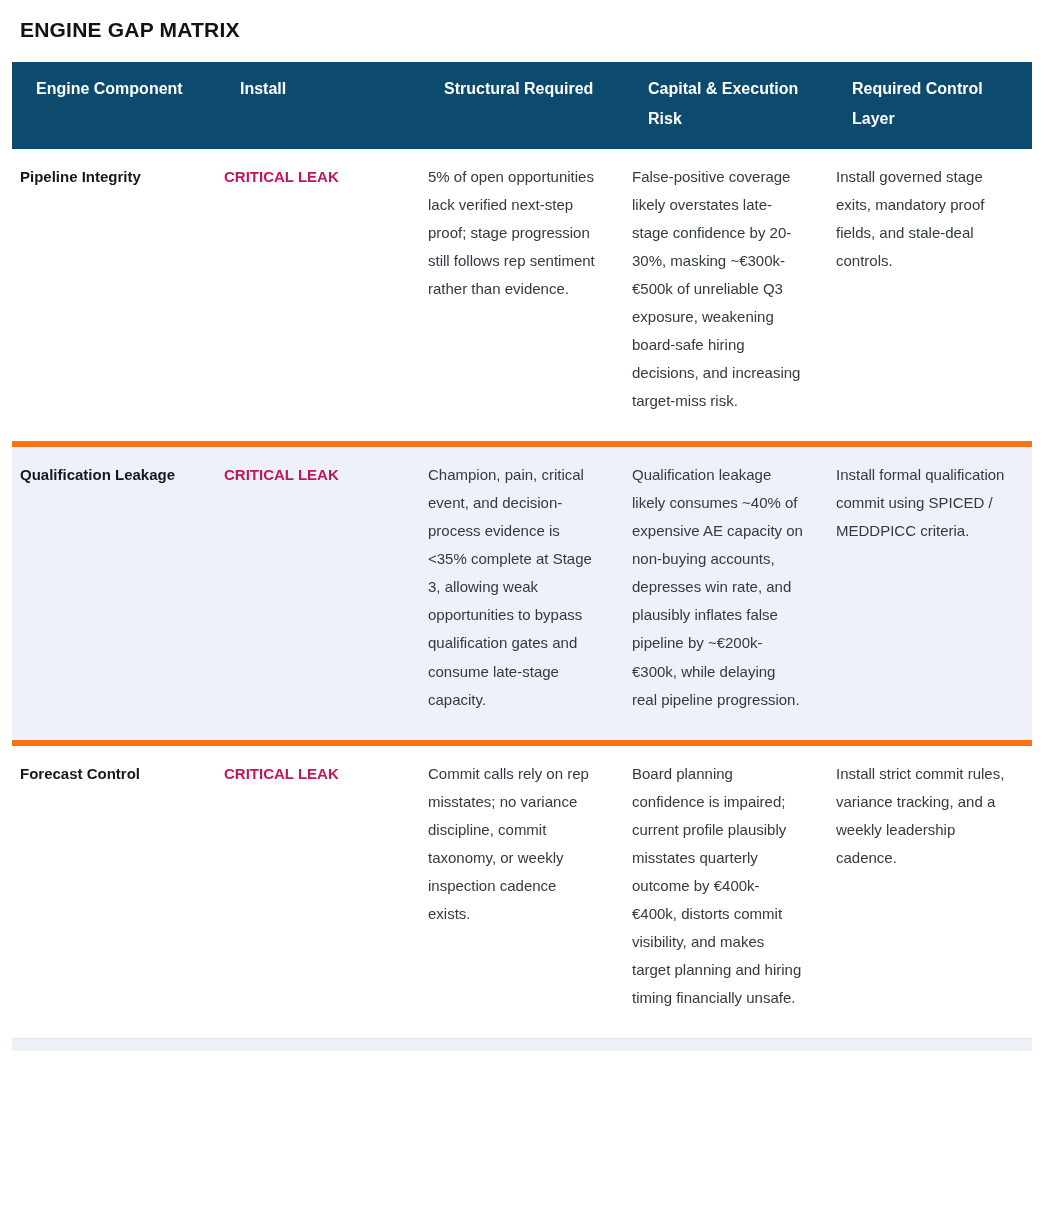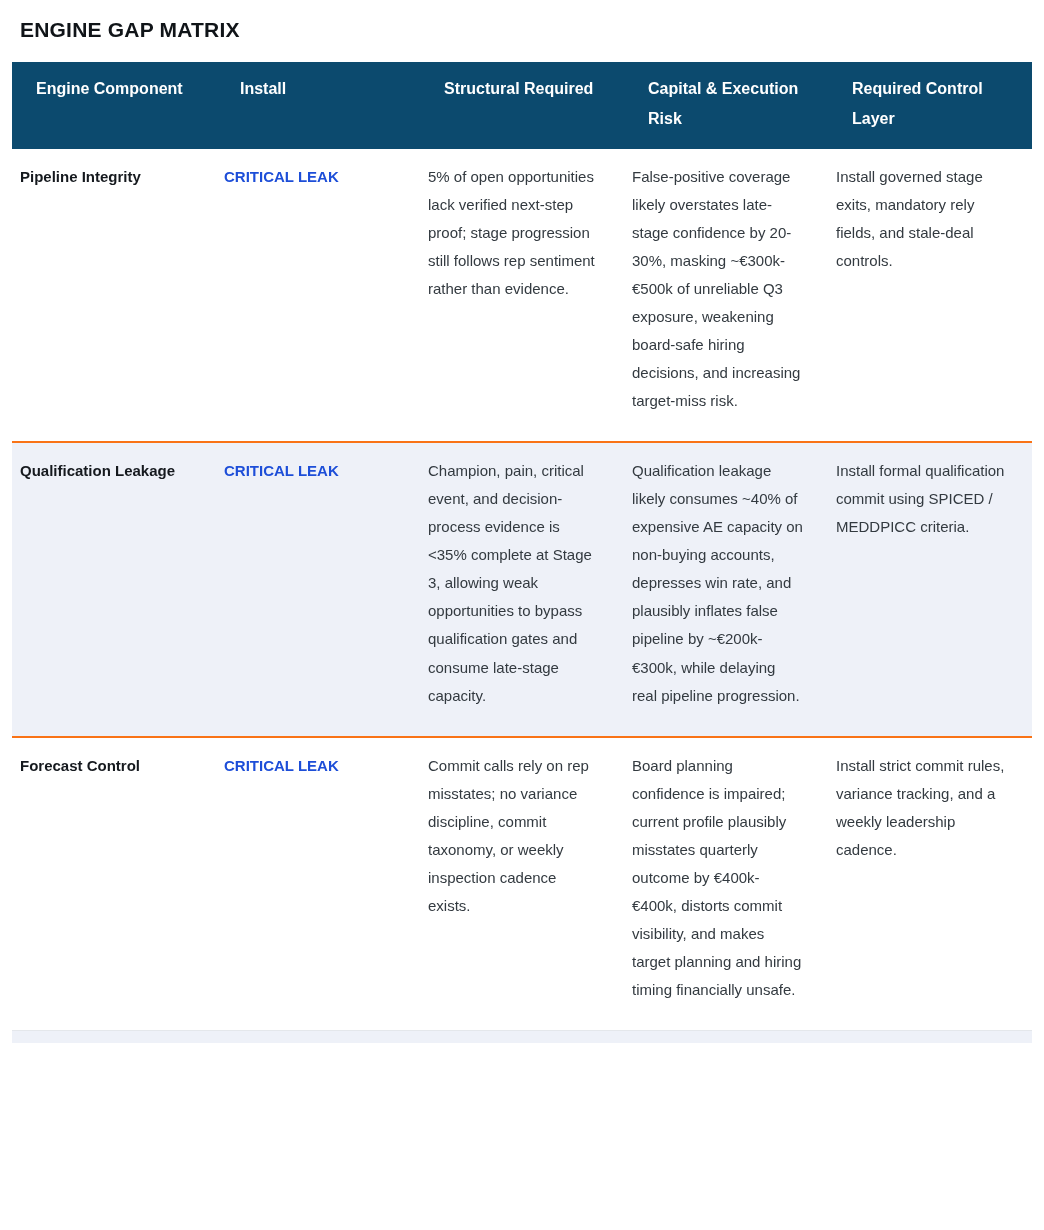--- a/index.html
+++ b/index.html
@@ -43,32 +43,32 @@
     padding: 12px 26px 14px 24px;
   }
   tbody td {
     vertical-align: top;
     font-size: 15px;
     line-height: 1.87;
     color: #333a40;
     padding: 14px 24px 26px 8px;
   }
   tbody tr + tr td {
-    border-top: 2px solid #f97316;
+    border-top: 6px solid #f97316;
   }
   tr.alt td {
     background: #eef1f8;
   }
   td.component {
     font-weight: 700;
     color: #15191e;
   }
   td.health {
     font-weight: 700;
-    color: #1d4ed8;
+    color: #be185d;
     margin-left: 45px;
   }
   tr.partial td {
     height: 12px;
     padding: 0;
     background: #eef1f8;
     border-top: 1px solid #e4e7eb;
   }
 </style>
 </head>
@@ -95,21 +95,21 @@
         <th>Required Control Layer</th>
       </tr>
     </thead>
     <tbody>
 
       <tr>
         <td class="component">Pipeline Integrity</td>
         <td class="health">CRITICAL LEAK</td>
         <td>5% of open opportunities lack verified next-step proof; stage progression still follows rep sentiment rather than evidence.</td>
         <td>False-positive coverage likely overstates late-stage confidence by 20-30%, masking ~€300k-€500k of unreliable Q3 exposure, weakening board-safe hiring decisions, and increasing target-miss risk.</td>
-        <td>Install governed stage exits, mandatory rely fields, and stale-deal controls.</td>
+        <td>Install governed stage exits, mandatory proof fields, and stale-deal controls.</td>
       </tr>
 
       <tr class="alt">
         <td class="component">Qualification Leakage</td>
         <td class="health">CRITICAL LEAK</td>
         <td>Champion, pain, critical event, and decision-process evidence is &lt;35% complete at Stage 3, allowing weak opportunities to bypass qualification gates and consume late-stage capacity.</td>
         <td>Qualification leakage likely consumes ~40% of expensive AE capacity on non-buying accounts, depresses win rate, and plausibly inflates false pipeline by ~€200k-€300k, while delaying real pipeline progression.</td>
         <td>Install formal qualification commit using SPICED / MEDDPICC criteria.</td>
       </tr>
 

